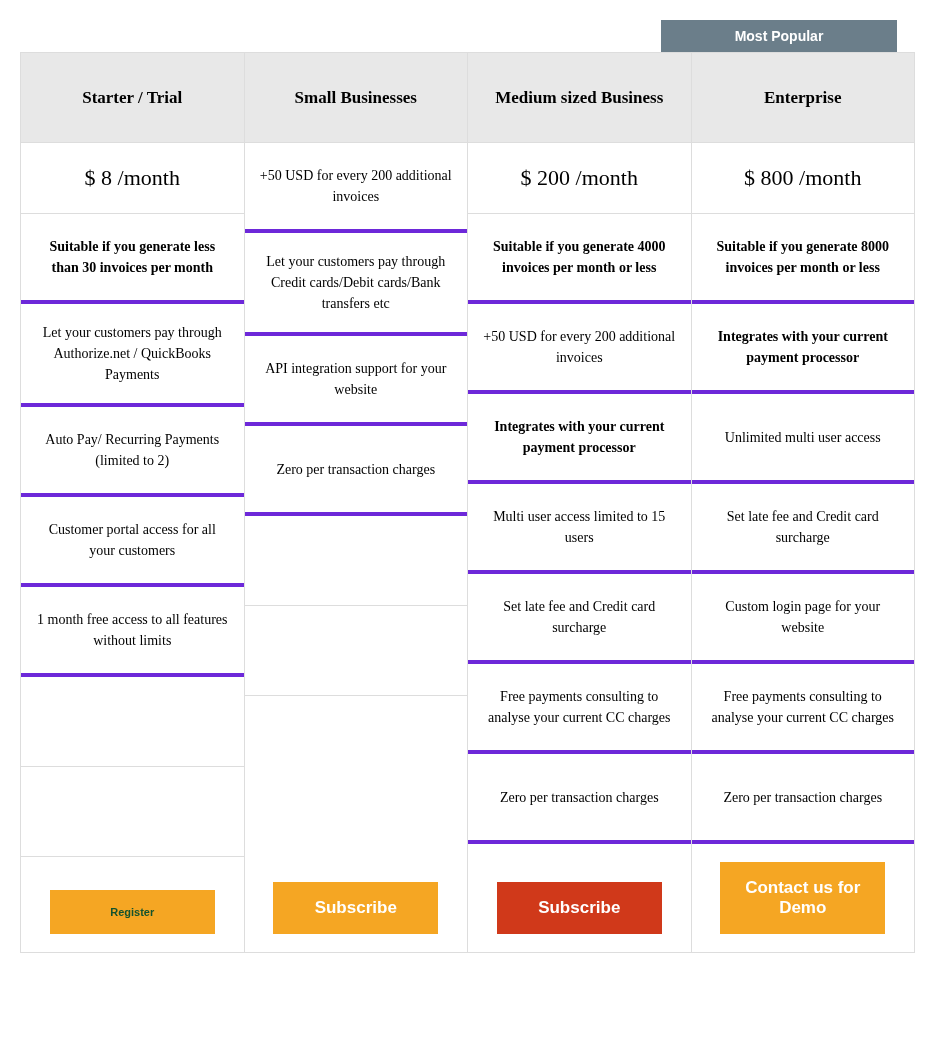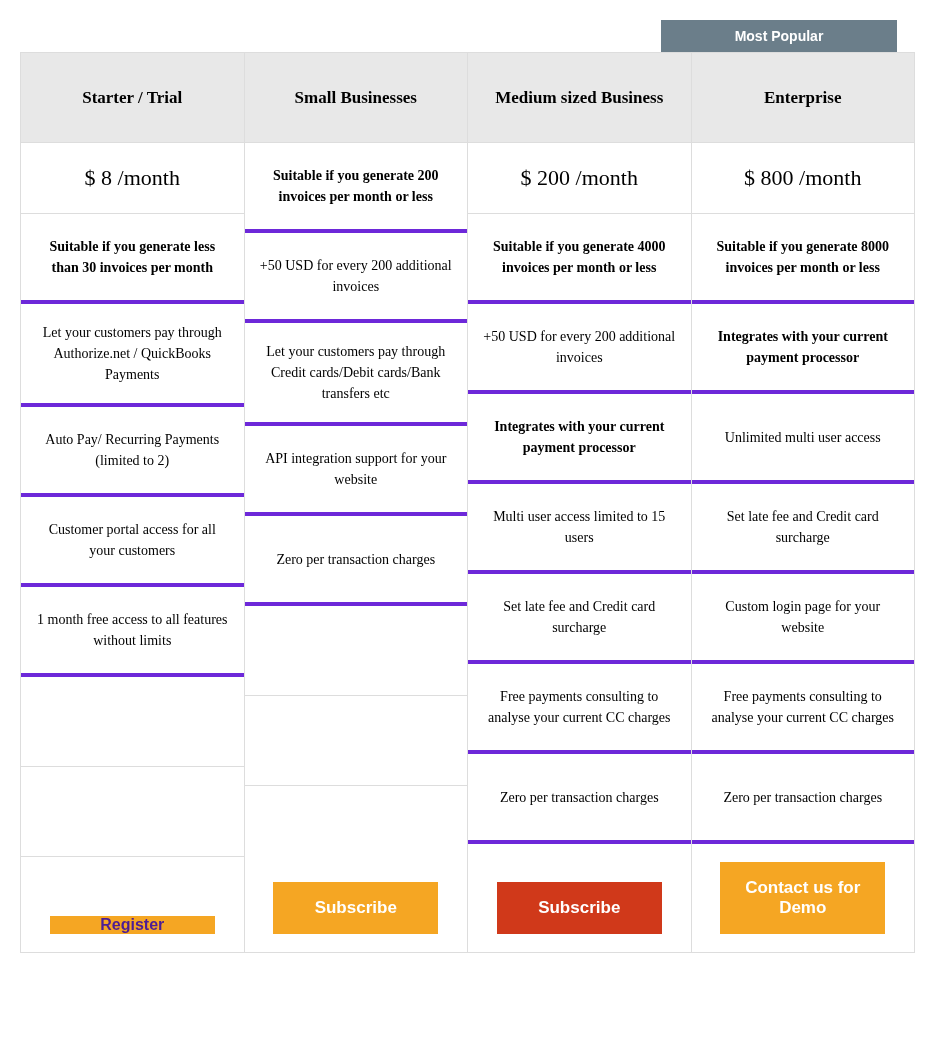--- a/index.html
+++ b/index.html
@@ -97,25 +97,25 @@
       padding: 18px 14px;
       display: flex;
       align-items: center;
       justify-content: center;
       background: #fff;
       margin-top: auto;
     }
 
     .btn-register {
       background: #f5a623;
-      color: #4c1d95;
-      border: none;
-      padding: 0 0;
-      width: 85%;
-      font-size: 16px;
+      color: #14532d;
+      border: none;
+      padding: 16px 0;
+      width: 85%;
+      font-size: 11px;
       font-weight: bold;
       cursor: pointer;
       font-family: Arial, sans-serif;
     }
 
     .btn-subscribe {
       background: #f5a623;
       color: #fff;
       border: none;
       padding: 16px 0;
@@ -177,21 +177,20 @@
       <div class="plan-feature">1 month free access to all features without limits</div>
       <div class="empty-feature"></div>
       <div class="empty-feature"></div>
       <div class="plan-cta">
         <button class="btn-register">Register</button>
       </div>
     </div>
 
     <div class="plan-col">
       <div class="plan-header">Small Businesses</div>
-      <div class="plan-feature bold-text">Suitable if you generate 200 invoices per month or less</div>
       <div class="plan-feature">+50 USD for every 200 additional invoices</div>
       <div class="plan-feature">Let your customers pay through Credit cards/Debit cards/Bank transfers etc</div>
       <div class="plan-feature">API integration support for your website</div>
       <div class="plan-feature">Zero per transaction charges</div>
       <div class="empty-feature"></div>
       <div class="empty-feature"></div>
       <div class="plan-cta">
         <button class="btn-subscribe">Subscribe</button>
       </div>
     </div>

